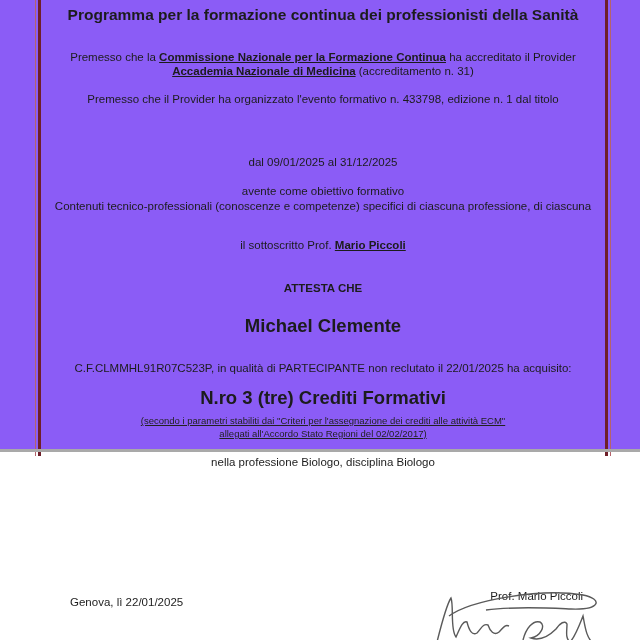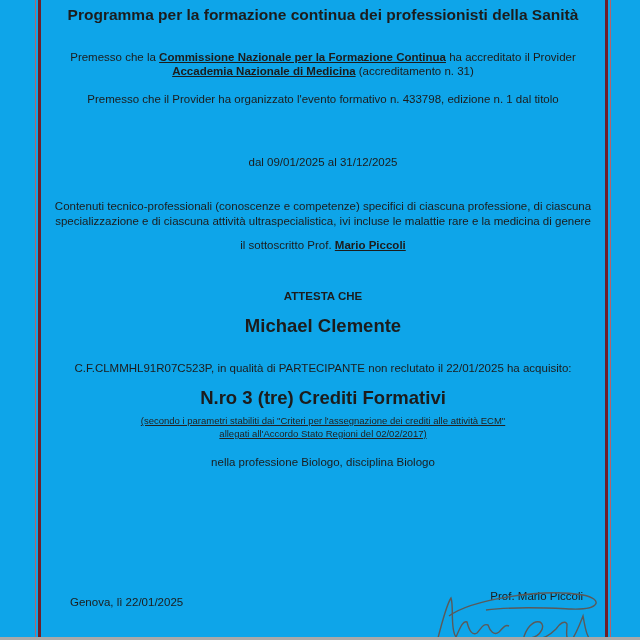--- a/index.html
+++ b/index.html
@@ -8,22 +8,22 @@
     width: 640px;
     height: 640px;
     background: #ffffff;
     overflow: hidden;
     font-family: "Liberation Sans", sans-serif;
     color: #1c1c1c;
   }
   .certificate {
     position: relative;
     width: 640px;
-    height: 640px;
-    background: #0ea5e9;
+    height: 452px;
+    background: #8b5cf6;
   }
   
   .frame-thin {
     position: absolute;
     top: -4px; bottom: -4px;
     left: 35px; right: 29px;
     border-left: 1px solid #b4636b;
     border-right: 1px solid #b4636b;
     pointer-events: none;
   }
@@ -104,30 +104,29 @@
     <span>Premesso che la </span><b>Commissione Nazionale per la Formazione Continua</b><span> ha accreditato il Provider</span><br>
     <b>Accademia Nazionale di Medicina</b><span> (accreditamento n. 31)</span>
   </div>
 
   <div class="blk" style="top:92px;">Premesso che il Provider ha organizzato l'evento formativo n. 433798, edizione n. 1 dal titolo</div>
 
 
   <div class="blk" style="top:155px;">dal 09/01/2025 al 31/12/2025</div>
 
   <div class="blk" style="top:184px; line-height:15px;">
-    <br>
+    <span>avente come obiettivo formativo</span><br>
     <span>Contenuti tecnico-professionali (conoscenze e competenze) specifici di ciascuna professione, di ciascuna</span><br>
-    <span>specializzazione e di ciascuna attività ultraspecialistica, ivi incluse le malattie rare e la medicina di genere</span>
   </div>
 
   <div class="blk" style="top:238px;">
     <span>il sottoscritto Prof. </span><b>Mario Piccoli</b><br>
   </div>
 
-  <div class="blk" style="top:281px; font-weight:bold;margin-top:8px;">ATTESTA CHE</div>
+  <div class="blk" style="top:281px; font-weight:bold;">ATTESTA CHE</div>
 
   <div class="blk h-big" style="top:315px;">Michael Clemente</div>
 
   <div class="blk" style="top:361px;">C.F.CLMMHL91R07C523P, in qualità di PARTECIPANTE non reclutato il 22/01/2025 ha acquisito:</div>
 
   <div class="blk h-big" style="top:387px;">N.ro 3 (tre) Crediti Formativi</div>
 
   <div class="blk small-note" style="top:414px;">
     <span>(secondo i parametri stabiliti dai "Criteri per l'assegnazione dei crediti alle attività ECM"</span><br>
     <span>allegati all'Accordo Stato Regioni del 02/02/2017)</span>

